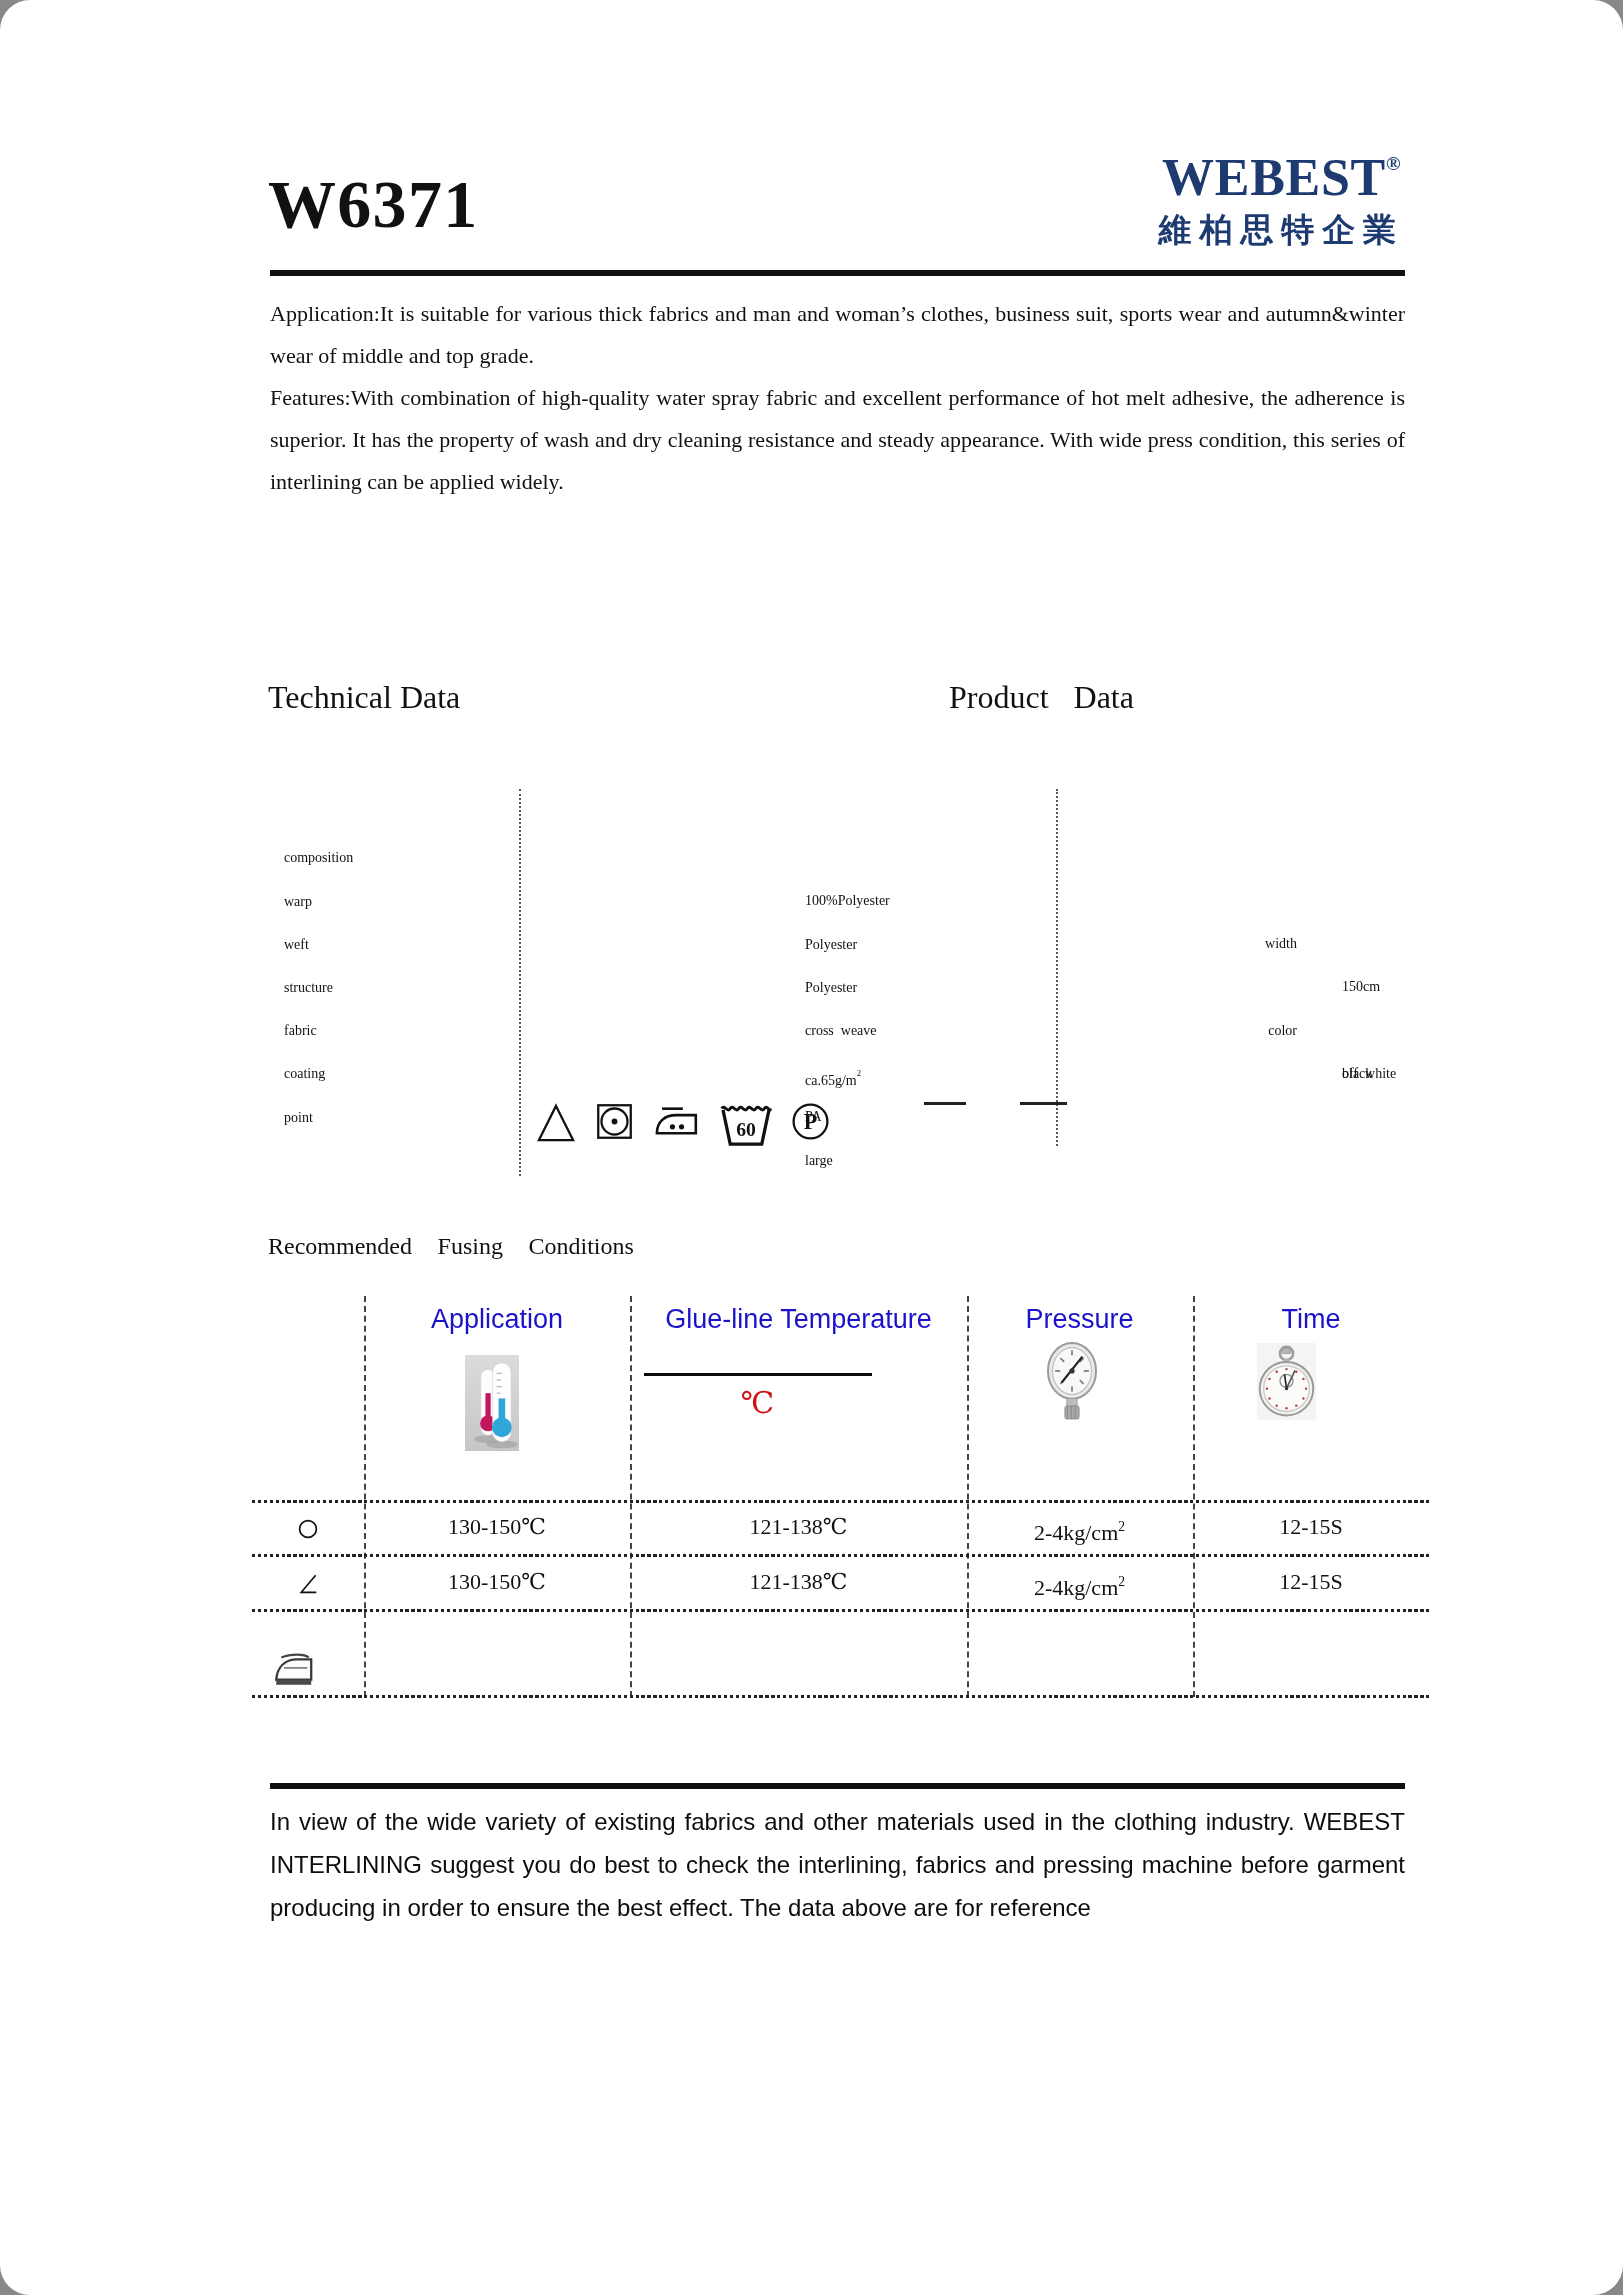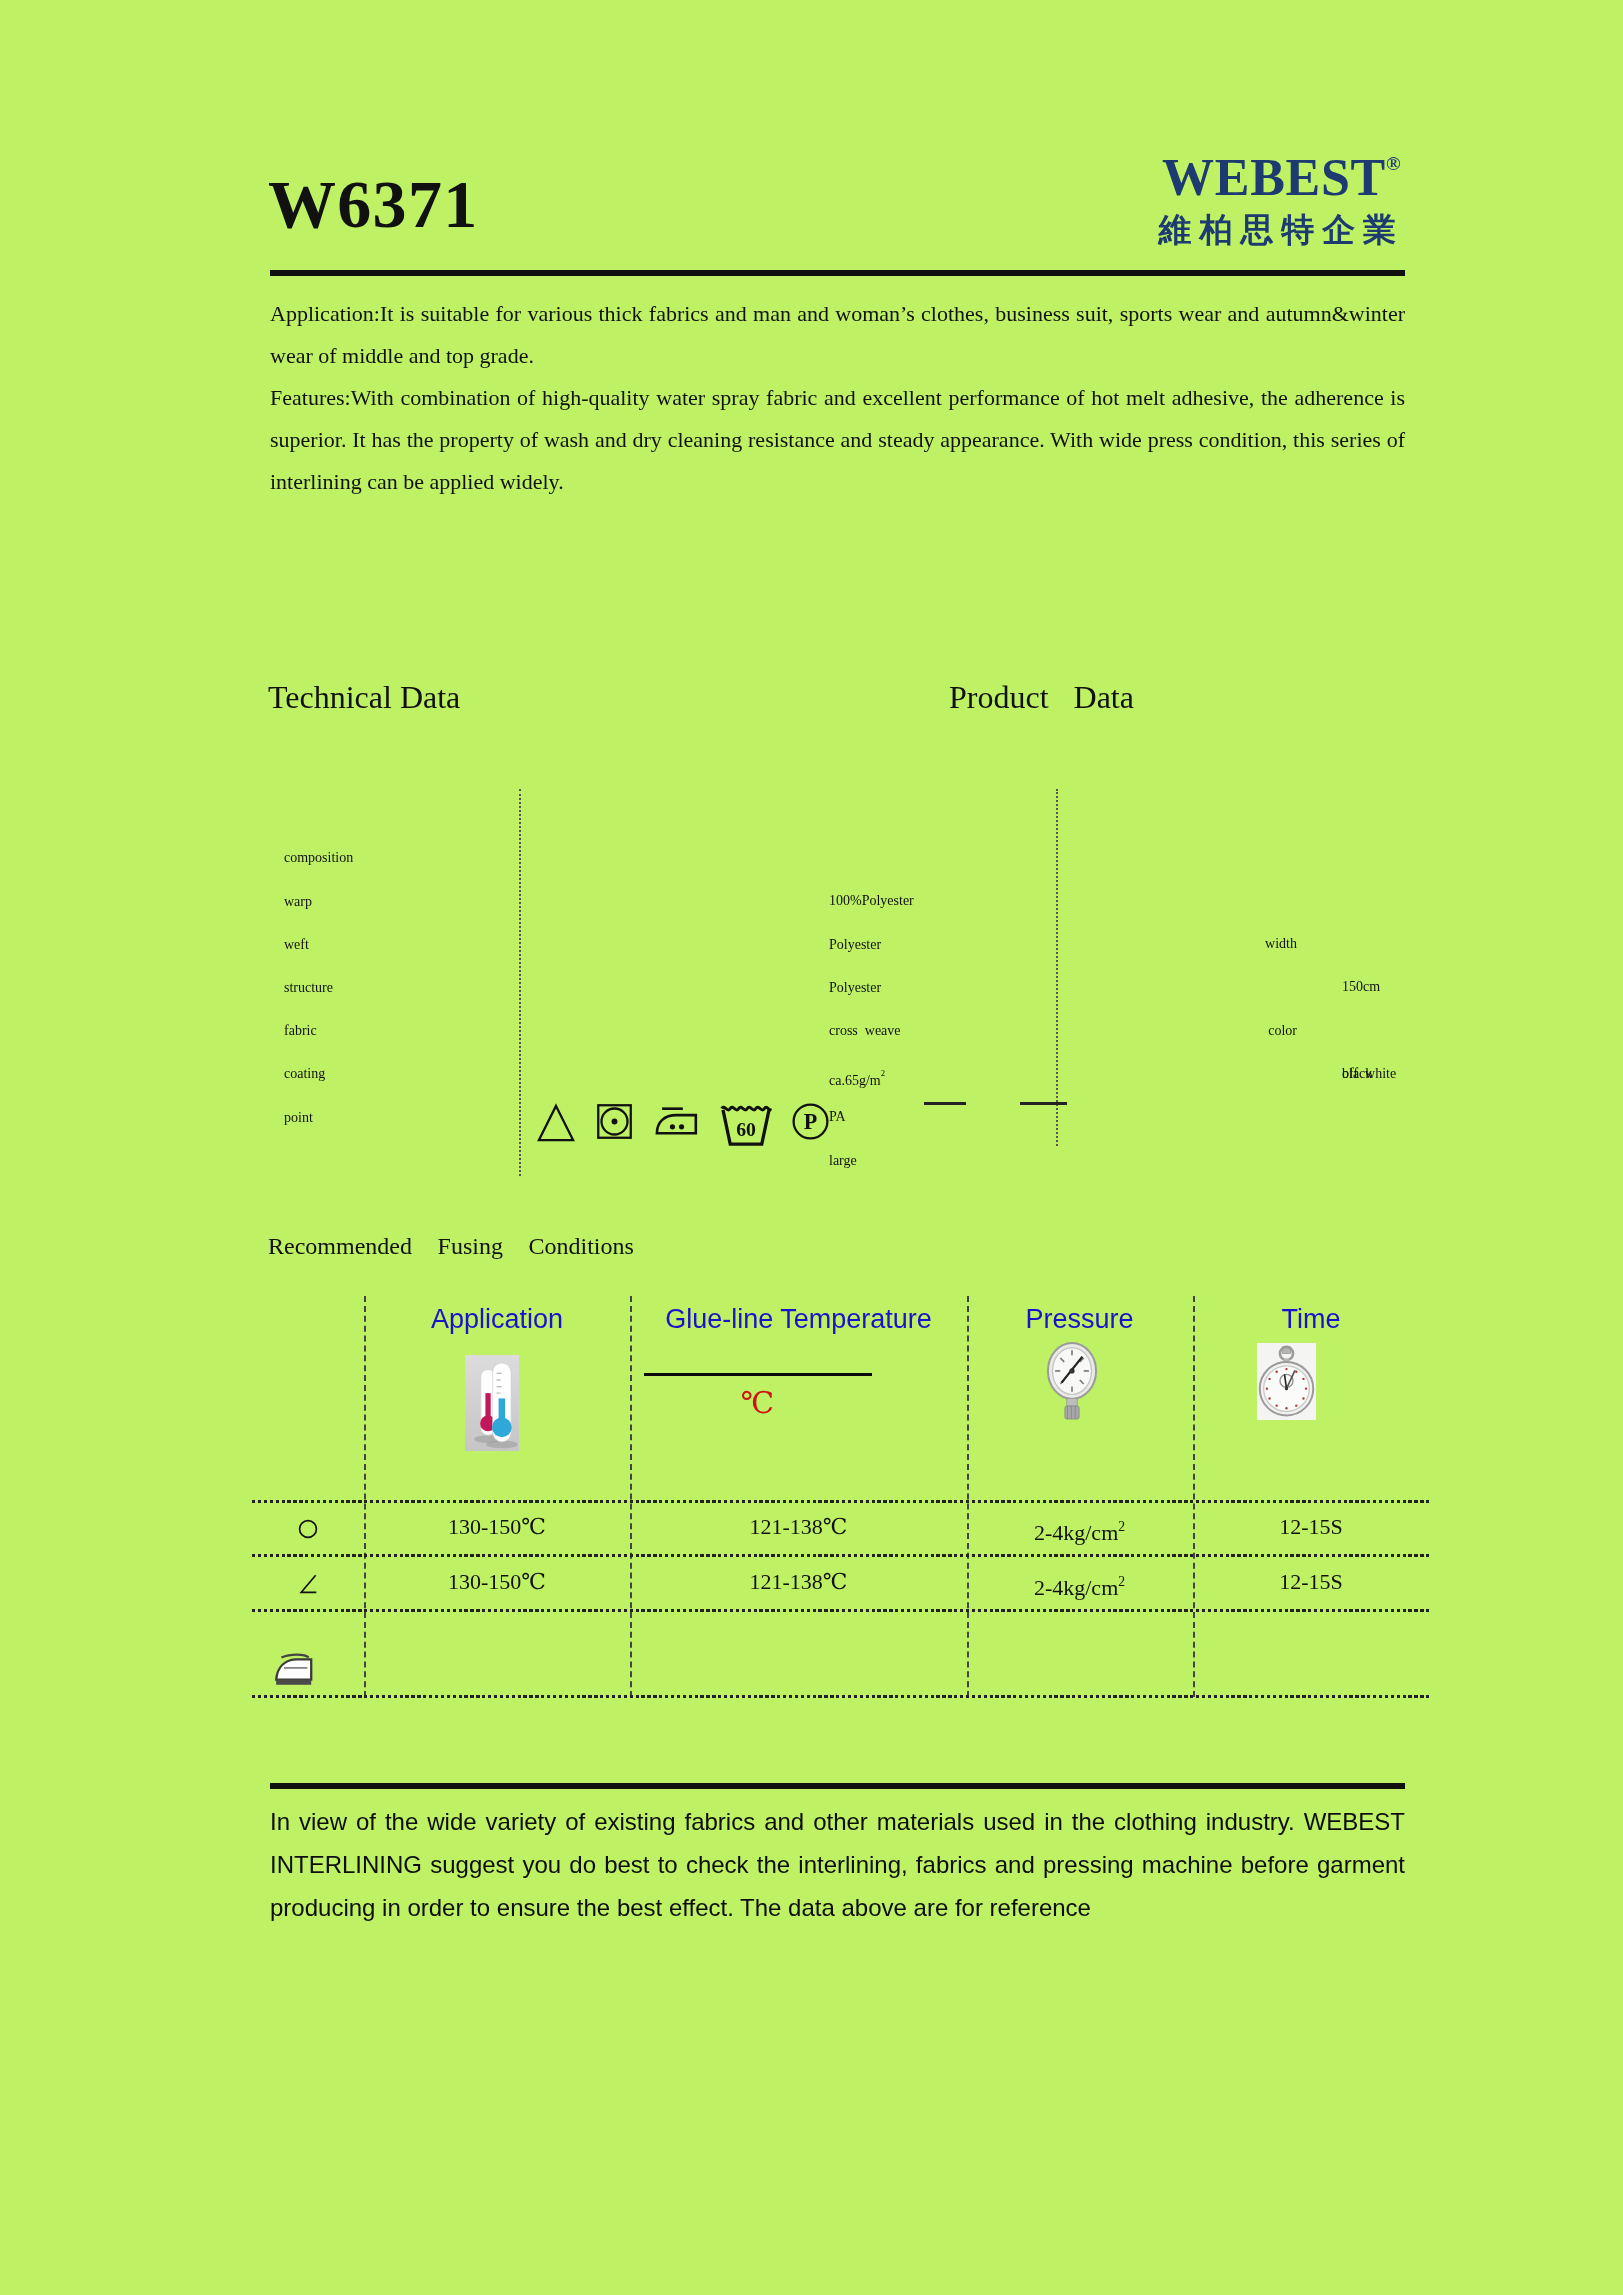--- a/index.html
+++ b/index.html
@@ -1,17 +1,17 @@
 <!DOCTYPE html>
 <html style="font-size:10.5px"><head>
 <meta charset="utf-8">
 <style>
   html,body{margin:0;padding:0;background:#888;}
-  .page{position:relative;width:1623px;height:2295px;background:#bef264;overflow:hidden;
-        font-family:"Liberation Serif","DejaVu Serif",serif;color:#111;}
+  .page{position:relative;width:1623px;height:2295px;background:#ffffff;overflow:hidden;
+        font-family:"Liberation Serif","DejaVu Serif",serif;color:#111;border-radius:30px;}
   .abs{position:absolute;}
 
   
   .code{left:268px;top:165px;font-size:68px;font-weight:bold;letter-spacing:1.3px;}
   .logo{right:219px;top:152px;text-align:center;}
   .logo-name{font-size:52px;font-weight:bold;color:#1d3b70;letter-spacing:0.7px;line-height:52px;}
   .logo-reg{font-size:19.6px;font-weight:bold;color:#1d3b70;vertical-align:25px;}
   .logo-sub{font-size:33px;font-weight:bold;color:#1d3b70;letter-spacing:7.9px;margin-top:3.9px;
             font-family:"Liberation Sans","DejaVu Sans",sans-serif;}
   .rule{left:270px;width:1135px;height:5.9px;background:#101010;}
@@ -22,21 +22,21 @@
   .intro p{margin:0;}
 
   
   .h-tech{left:268px;top:679px;font-size:32px;}
   .h-prod{left:949px;top:679px;font-size:32px;word-spacing:17px;}
   .h-fuse{left:268px;top:1233px;font-size:24px;word-spacing:19.6px;}
 
   
   .dotv{width:0;border-left:2px dotted #555;}
   .trow{position:absolute;left:270px;height:43px;line-height:43px;font-size:14px;white-space:pre;}
-  .tval{position:absolute;left:535px;margin-left:24px;}
+  .tval{position:absolute;left:535px;}
   .plabel{position:absolute;left:952px;width:75px;text-align:right;}
   .pval{position:absolute;left:1072px;}
   sup{font-size:0.62em;vertical-align:9.2px;}
 
   .care{left:535px;top:1102px;width:589px;height:50px;display:flex;gap:18.3px;}
   .care svg{display:block;}
   .dashline{height:2.6px;background:#222;margin-bottom:7.9px;}
 
   
   .dashv{width:0;border-left:2px dashed #444;}

